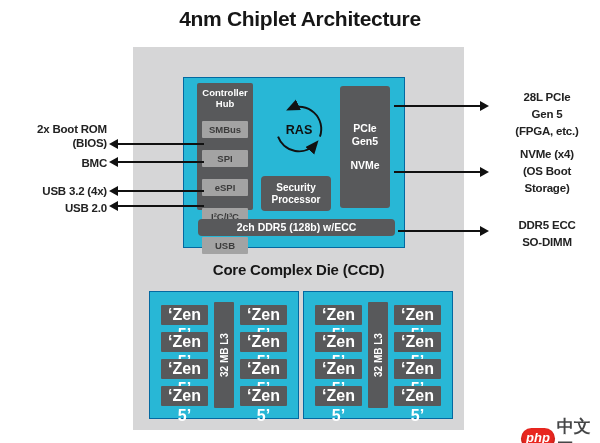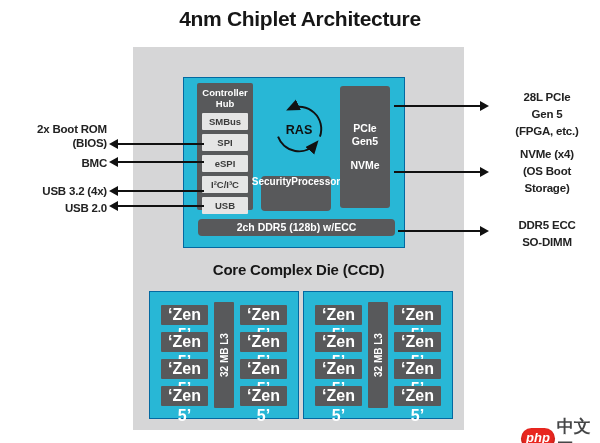--- a/index.html
+++ b/index.html
@@ -17,27 +17,27 @@
   .hdr-ccd{top:214px;left:0;}
 
   .cyanbox{background:#28b7d6;border:1px solid #0369a1;box-sizing:border-box;}
   .iodbox{left:50px;top:30px;width:222px;height:171px;}
 
   .darkbox{background:#58595b;color:#fff;font-weight:700;text-align:center;}
 
   .ctrlhub{left:13px;top:5px;width:56px;height:127px;border-radius:2px;padding-top:4px;box-sizing:border-box;}
   .ctrlhub .hublabel{font-size:9.5px;line-height:11px;color:#fff;white-space:pre-line;}
   .ports{margin-top:2px;}
-  .port{width:46px;height:17px;margin:4px auto 3px auto;background:#e5e5e5;border-radius:1px;
+  .port{width:46px;height:17px;margin:12px auto 3px auto;background:#a3a3a3;border-radius:1px;
         color:#3b3b3b;font-size:9.5px;font-weight:700;line-height:17px;text-align:center;}
 
   .ras-svg{left:84px;top:20px;}
 
   .secproc{left:77px;top:98px;width:70px;height:35px;border-radius:4px;font-size:10px;line-height:12px;
-           display:flex;flex-direction:row;justify-content:center;}
+           display:flex;flex-direction:column;justify-content:center;}
   .pciebox{left:156px;top:8px;width:50px;height:122px;border-radius:3px;font-size:10.5px;line-height:13px;
            display:flex;flex-direction:column;justify-content:center;}
   .pciebox .gap{height:11px;}
   .ddrbar{left:14px;top:141px;width:197px;height:17px;border-radius:4px;font-size:10.5px;line-height:17px;}
 
   .cluster{top:244px;width:150px;height:128px;display:flex;align-items:center;justify-content:center;gap:6px;}
   .cl-left{left:16px;}
   .cl-right{left:170px;}
   .zencol{display:flex;flex-direction:column;justify-content:center;gap:7px;width:47px;}
   .zen{height:20px;font-size:16px;line-height:20px;border-radius:1px;}

